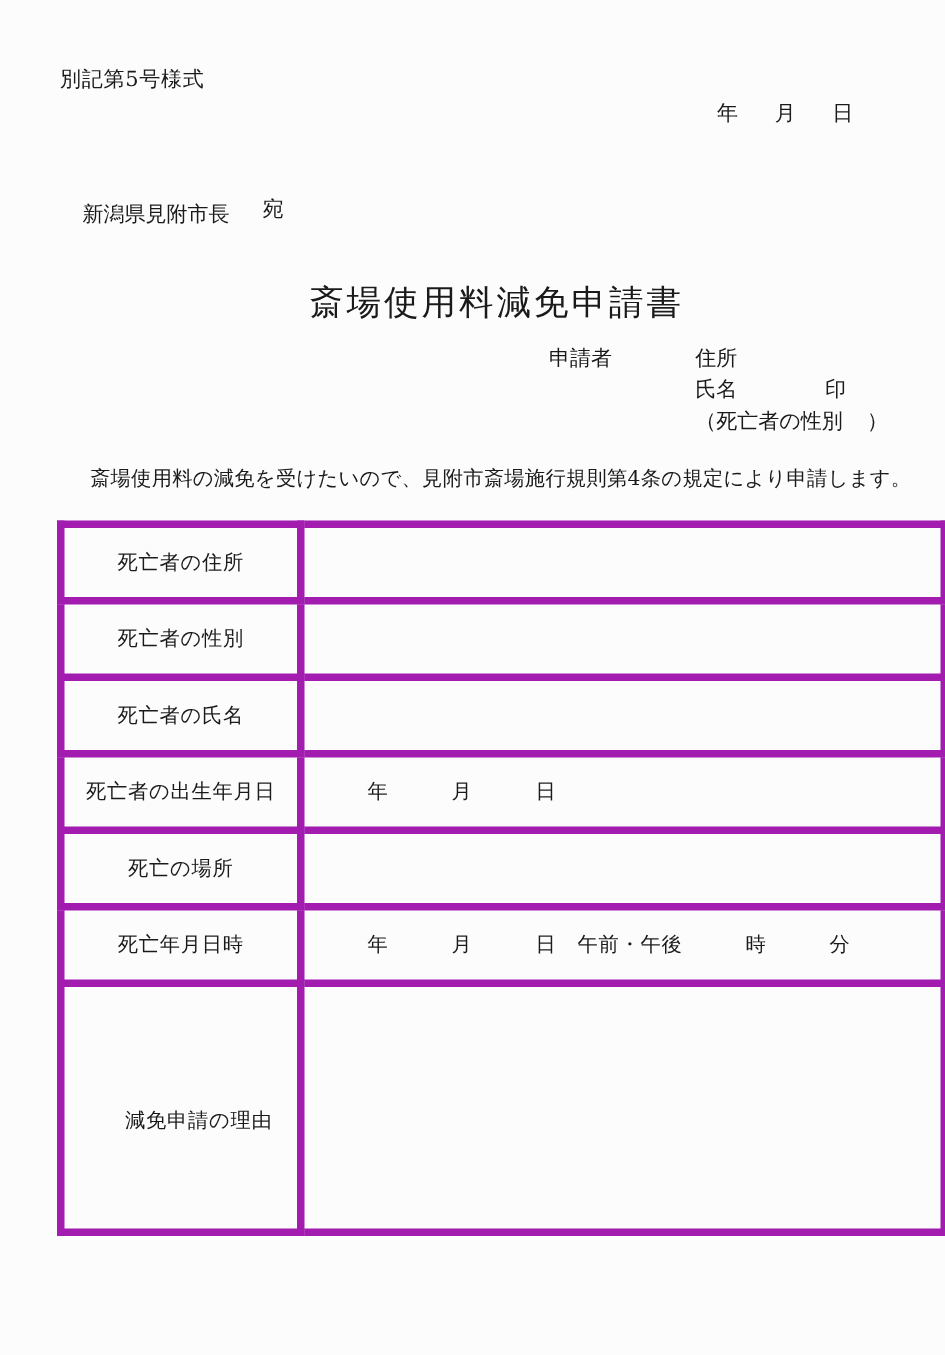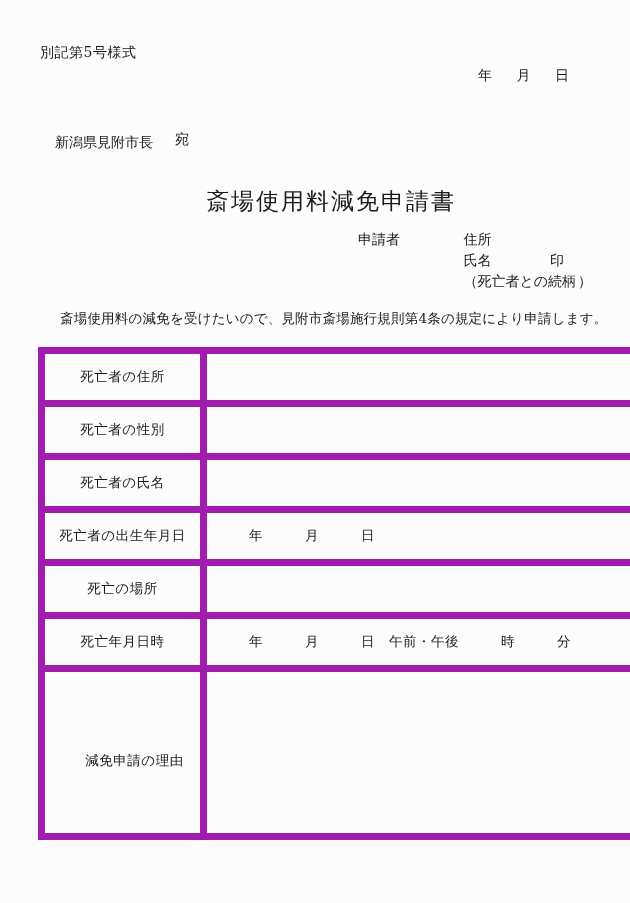--- a/index.html
+++ b/index.html
@@ -69,21 +69,21 @@
   
   .applicant {
     position: absolute;
     left: 358px;
     top: 229px;
     font-size: 14px;
     line-height: 21px;
     white-space: nowrap;
   }
   .applicant-row { position: relative; height: 21px; }
-  .applicant-label { display: inline-block; width: 58px; }
+  .applicant-label { display: inline-block; width: 58px; text-align: center; }
   .applicant-field { display: inline-block; margin-left: 43px; }
   .seal-mark {
     position: absolute;
     left: 192px;
     top: 0;
   }
   .paren-close {
     position: absolute;
     left: 220px;
     top: 0;
@@ -102,21 +102,21 @@
   
   .form-table {
     position: absolute;
     left: 38px;
     top: 347px;
     width: 537px;
     border-collapse: collapse;
     table-layout: fixed;
   }
   .form-table td {
-    border: 7px solid #a21caf;
+    border: 5px solid #a21caf;
     font-size: 13.5px;
     padding: 0;
   }
   .form-table td.label-cell {
     width: 155px;
     text-align: center;
     vertical-align: middle;
     letter-spacing: 0.5px;
   }
   .form-table td.value-cell {
@@ -158,21 +158,21 @@
       <span class="applicant-label">申請者</span>
       <span class="applicant-field">住所</span>
     </div>
     <div class="applicant-row">
       <span class="applicant-label"></span>
       <span class="applicant-field">氏名</span>
       <span class="seal-mark">印</span>
     </div>
     <div class="applicant-row">
       <span class="applicant-label"></span>
-      <span class="applicant-field">（死亡者との続柄</span>
+      <span class="applicant-field">（死亡者の性別</span>
       <span class="paren-close">）</span>
     </div>
   </div>
 
   <div class="body-text">斎場使用料の減免を受けたいので、見附市斎場施行規則第4条の規定により申請します。</div>
 
   <table class="form-table">
     <tbody>
       <tr class="row-std">
         <td class="label-cell">死亡者の住所</td>

